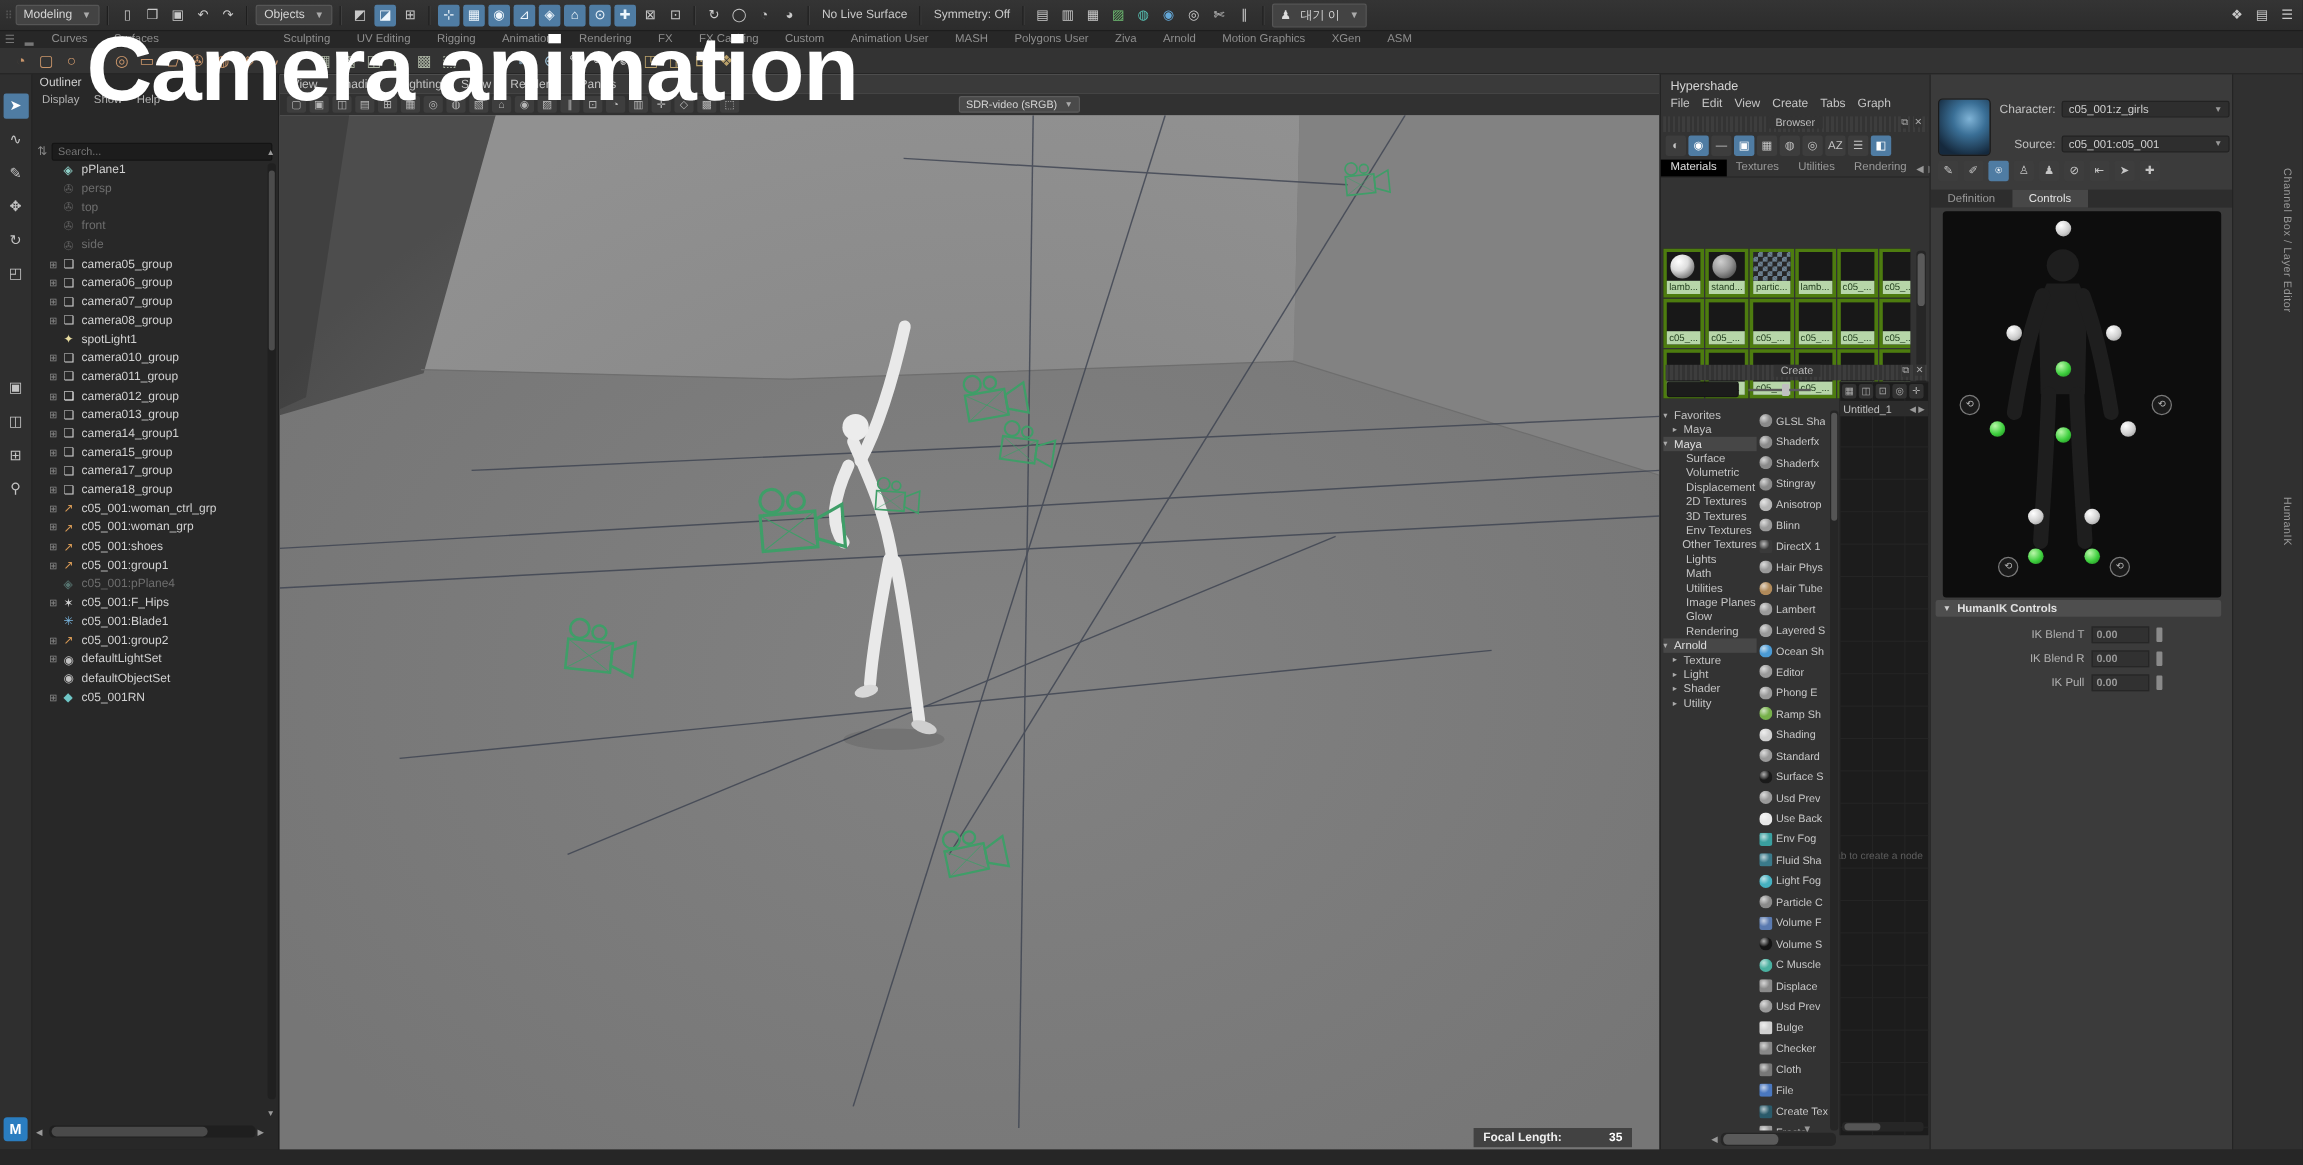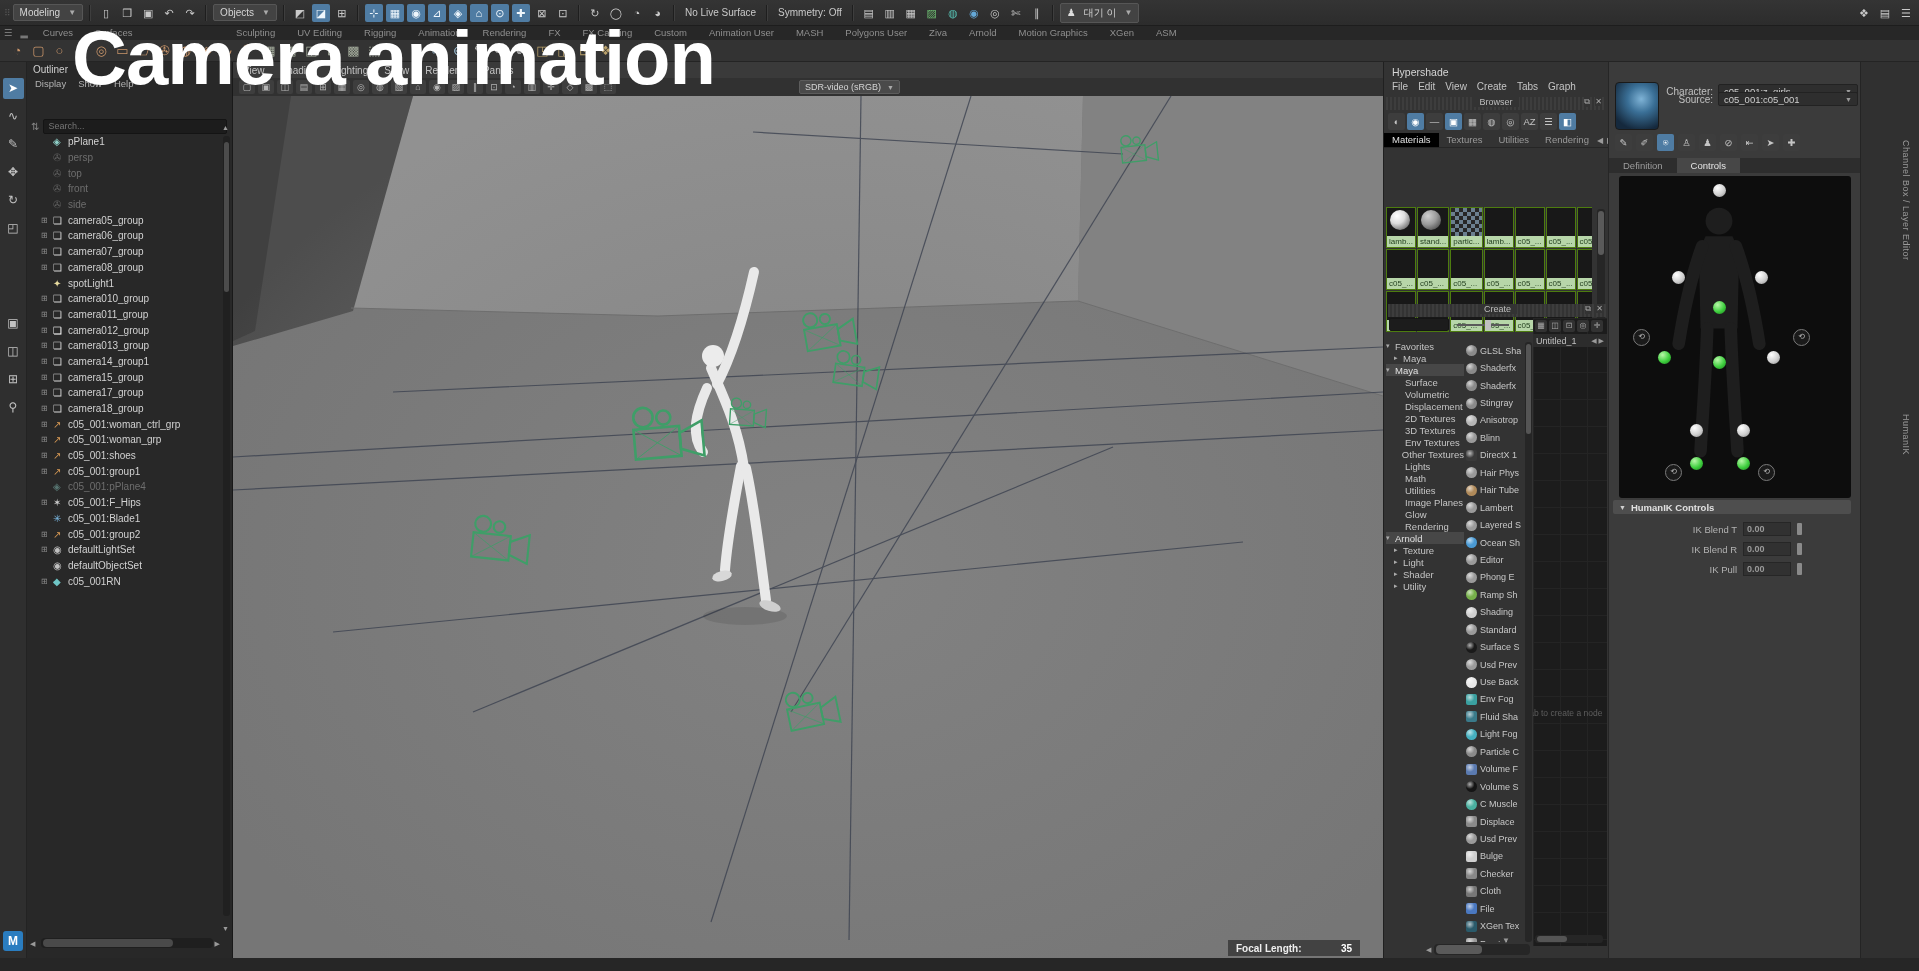--- a/index.html
+++ b/index.html
@@ -81,21 +81,21 @@
   .dock-hdr .xbt{position:absolute;right:4px;font-size:8px;color:#aaa;background:#333;}
   .hs-toolbar{display:flex;gap:2px;padding:3px 4px;align-items:center;}
   .bt{width:17px;height:17px;line-height:17px;text-align:center;font-size:9.5px;color:#c5c5c5;background:#3d3d3d;border-radius:2px;}
   .bt.hl{background:#4f7ca3;color:#fff;}
   .hs-tabs{display:flex;height:14px;font-size:9.5px;color:#9a9a9a;align-items:stretch;border-bottom:1px solid #262626;}
   .hs-tab{padding:1px 8px 0;}
   .hs-tab.active{background:#000000;color:#e0e0e0;}
   .hs-tabarrows{margin-left:auto;display:flex;gap:4px;padding-right:4px;font-size:8px;color:#999;align-items:center;}
   .sw-grid{position:absolute;left:2px;top:145px;width:206px;height:155px;display:grid;
     grid-template-columns:repeat(7,1fr);grid-auto-rows:41px;gap:1px;overflow:hidden;}
-  .sw{background:#181818;border:1px solid #4d7c0f;display:flex;flex-direction:column;box-sizing:border-box;}
+  .sw{background:#181818;border:3px solid #4d7c0f;display:flex;flex-direction:column;box-sizing:border-box;}
   .sw .face{flex:1;position:relative;}
   .sw .ball{display:none;}
   .sw.white .ball{display:block;position:absolute;left:3px;top:2px;width:20px;height:20px;border-radius:50%;
     background:radial-gradient(circle at 35% 30%,#fff,#ddd 40%,#777 78%,#3a3a3a);}
   .sw.gray .ball{display:block;position:absolute;left:3px;top:2px;width:20px;height:20px;border-radius:50%;
     background:radial-gradient(circle at 35% 30%,#cfcfcf,#9a9a9a 45%,#555 80%,#333);}
   .sw.checker .face{background-image:linear-gradient(45deg,#6b7f8f 25%,transparent 25%,transparent 75%,#6b7f8f 75%),
     linear-gradient(45deg,#6b7f8f 25%,transparent 25%,transparent 75%,#6b7f8f 75%);
     background-size:8px 8px;background-position:0 0,4px 4px;background-color:#262626;}
   .sw .lbl{height:11px;background:#b7d6a9;color:#244020;font-size:8px;line-height:11px;padding:0 2px;
@@ -1266,21 +1266,21 @@
         <span class="nlb">Cloth</span>
       </div>
 
       <div class="nrow">
         <span class="nic sq" style="background-color: rgb(74, 120, 192);"></span>
         <span class="nlb">File</span>
       </div>
 
       <div class="nrow">
         <span class="nic sq" style="background-color: rgb(42, 90, 106);"></span>
-        <span class="nlb">XGen Tex</span>
+        <span class="nlb">Create Tex</span>
       </div>
 
       <div class="nrow">
         <span class="nic sq" style="background-color: rgb(154, 154, 154);"></span>
         <span class="nlb">Fractal</span>
       </div>
 
   </div>
   <div class="cr-vscroll">
       <div class="thumb"></div>
@@ -1318,21 +1318,21 @@
 
 <div class="abs charpanel">
   <div class="cp-thumb"></div>
   <div class="cp-row" style="top:22px">
     <div class="cp-lab">Character:</div>
     <div class="cp-dd">
       <span>c05_001:z_girls</span>
       <span class="car">▼</span>
     </div>
   </div>
-  <div class="cp-row" style="top:30px">
+  <div class="cp-row" style="top:51px">
     <div class="cp-lab">Source:</div>
     <div class="cp-dd">
       <span>c05_001:c05_001</span>
       <span class="car">▼</span>
     </div>
   </div>
   <div class="cp-toolbar">
 
       <div class="bt">✎</div>
 

